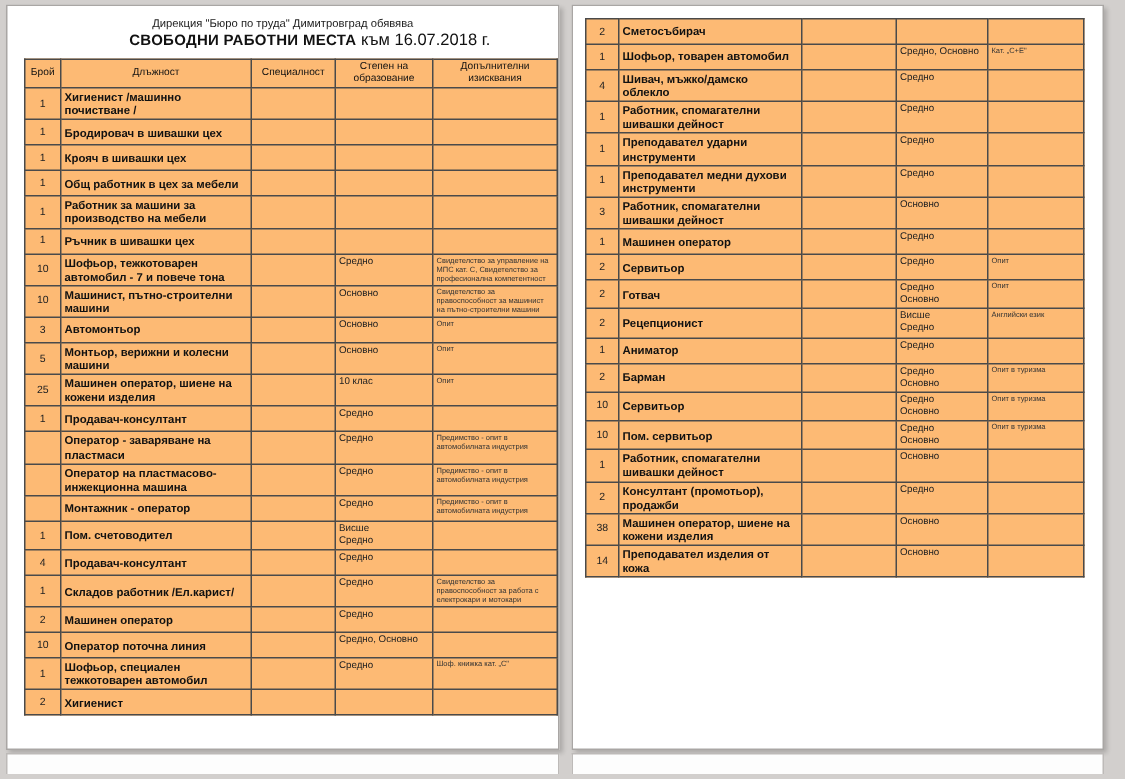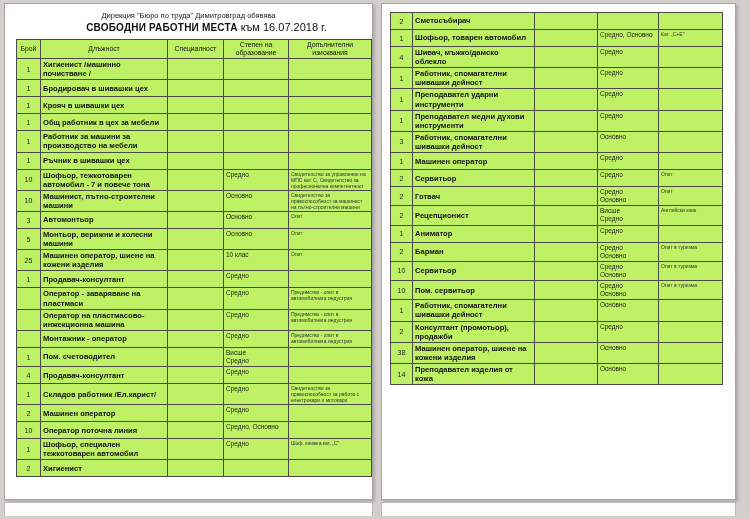--- a/index.html
+++ b/index.html
@@ -31,21 +31,21 @@
   #sliver-2{left:381px;width:355px;}
   .doc-title{text-align:center;padding-top:7px;line-height:1.25;}
   .doc-title .t1{font-size:7.5px;color:#222;}
   .doc-title .t2{font-size:10px;color:#111;margin-top:1px;}
   .doc-title .t2 .main{font-weight:bold;letter-spacing:0.2px;margin-left:36px;}
   .doc-title .t2 .date{font-weight:normal;font-size:11px;}
   table.jobs{
     border-collapse:collapse;
     table-layout:fixed;
     margin-top:4px;
-    background:#bef264;
+    background:#fdba74;
   }
   #jobs-left{margin-left:11px;width:355px;padding-left:29px;}
   #jobs-right{margin-left:8px;margin-top:8px;width:332px;}
   table.jobs th, table.jobs td{
     border:1px solid #4a4a4a;
     padding:1px 2px;
     box-sizing:border-box;
     overflow:hidden;
   }
   table.jobs th{

